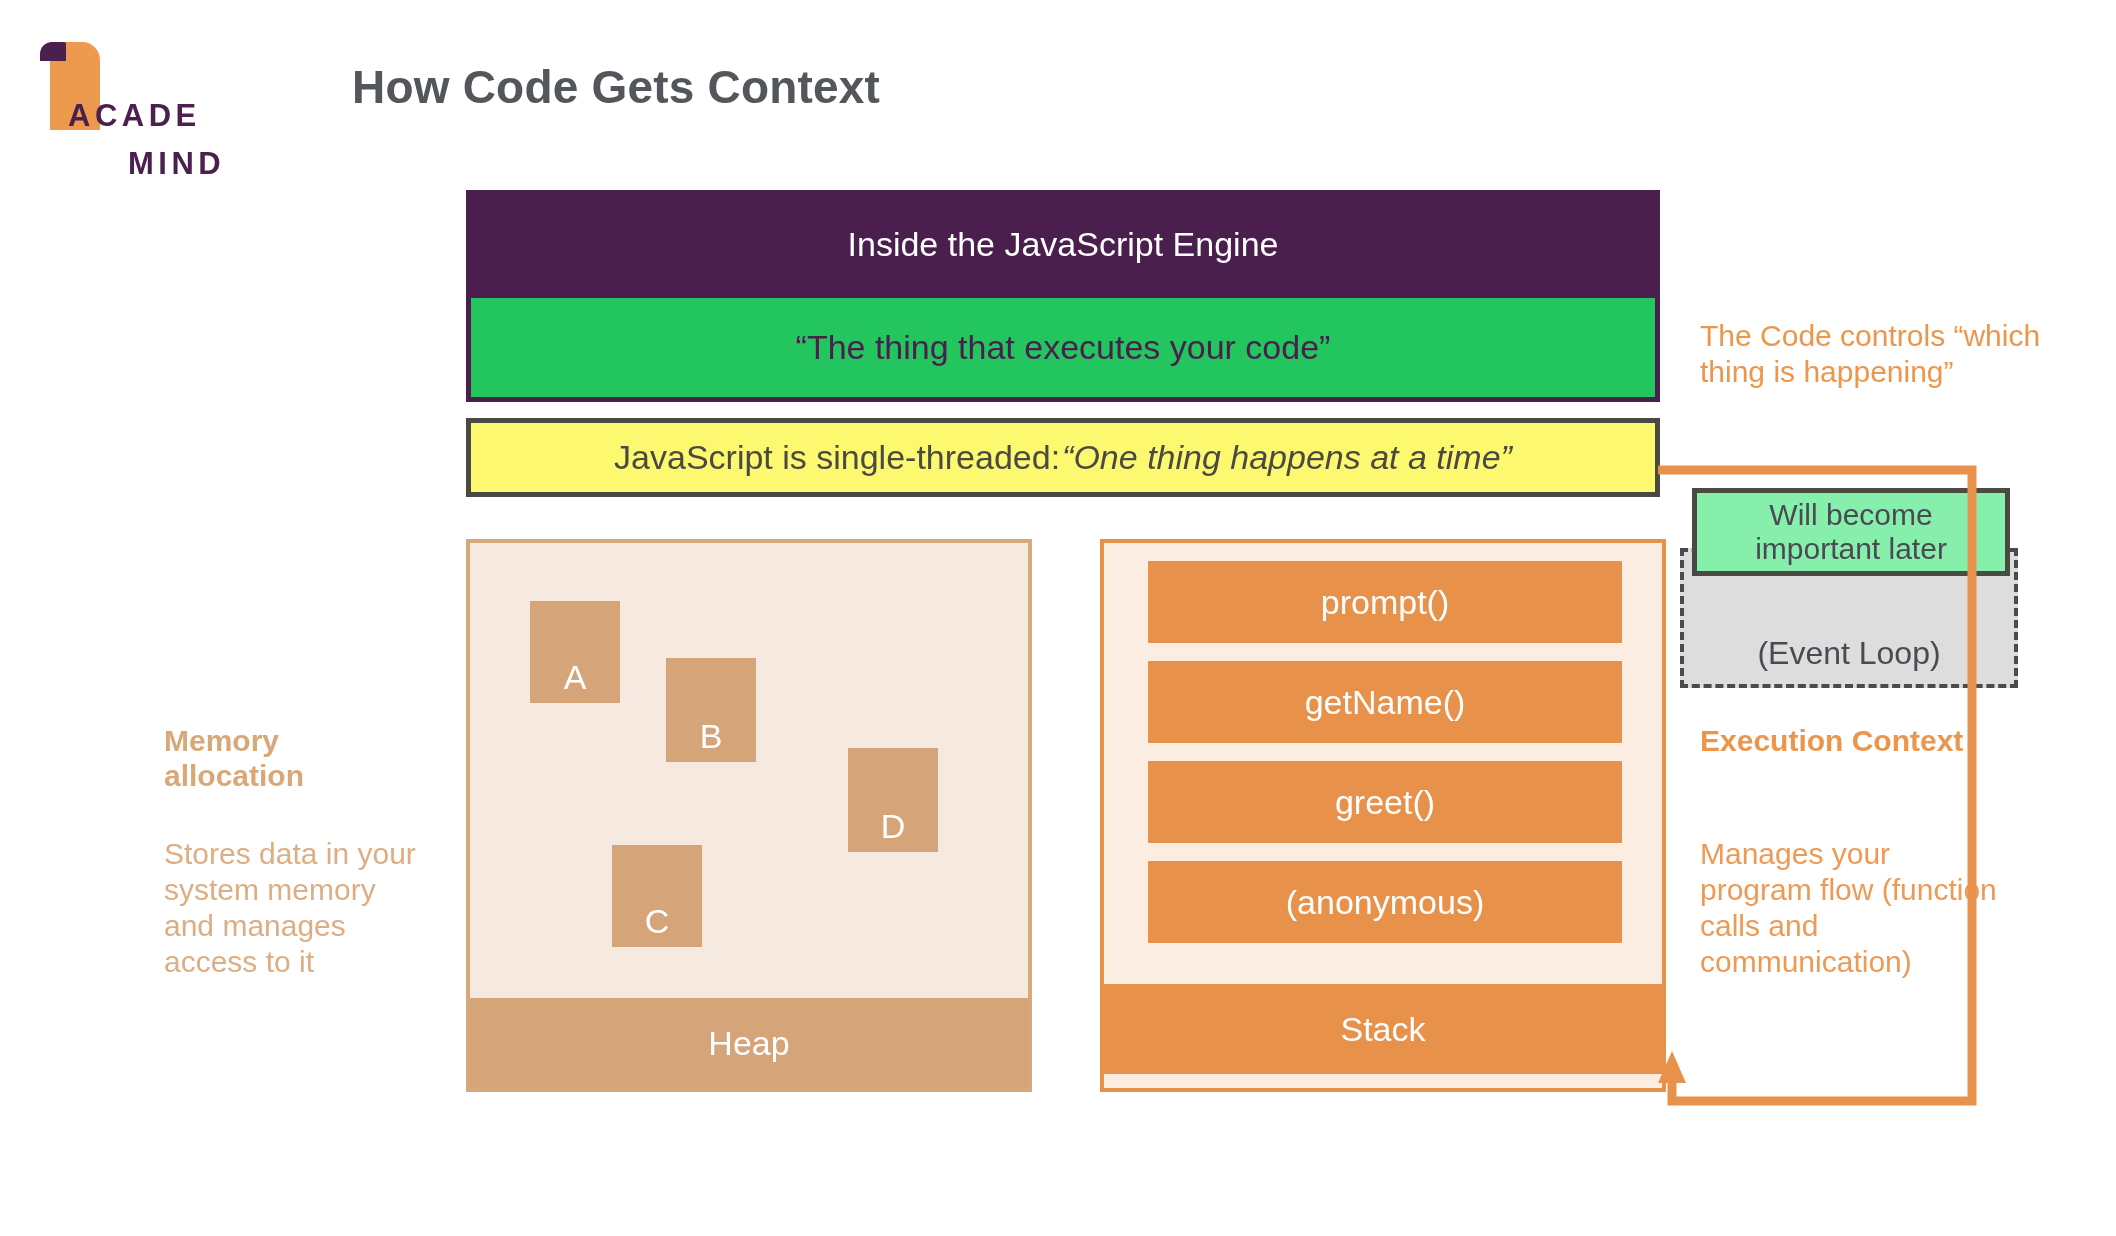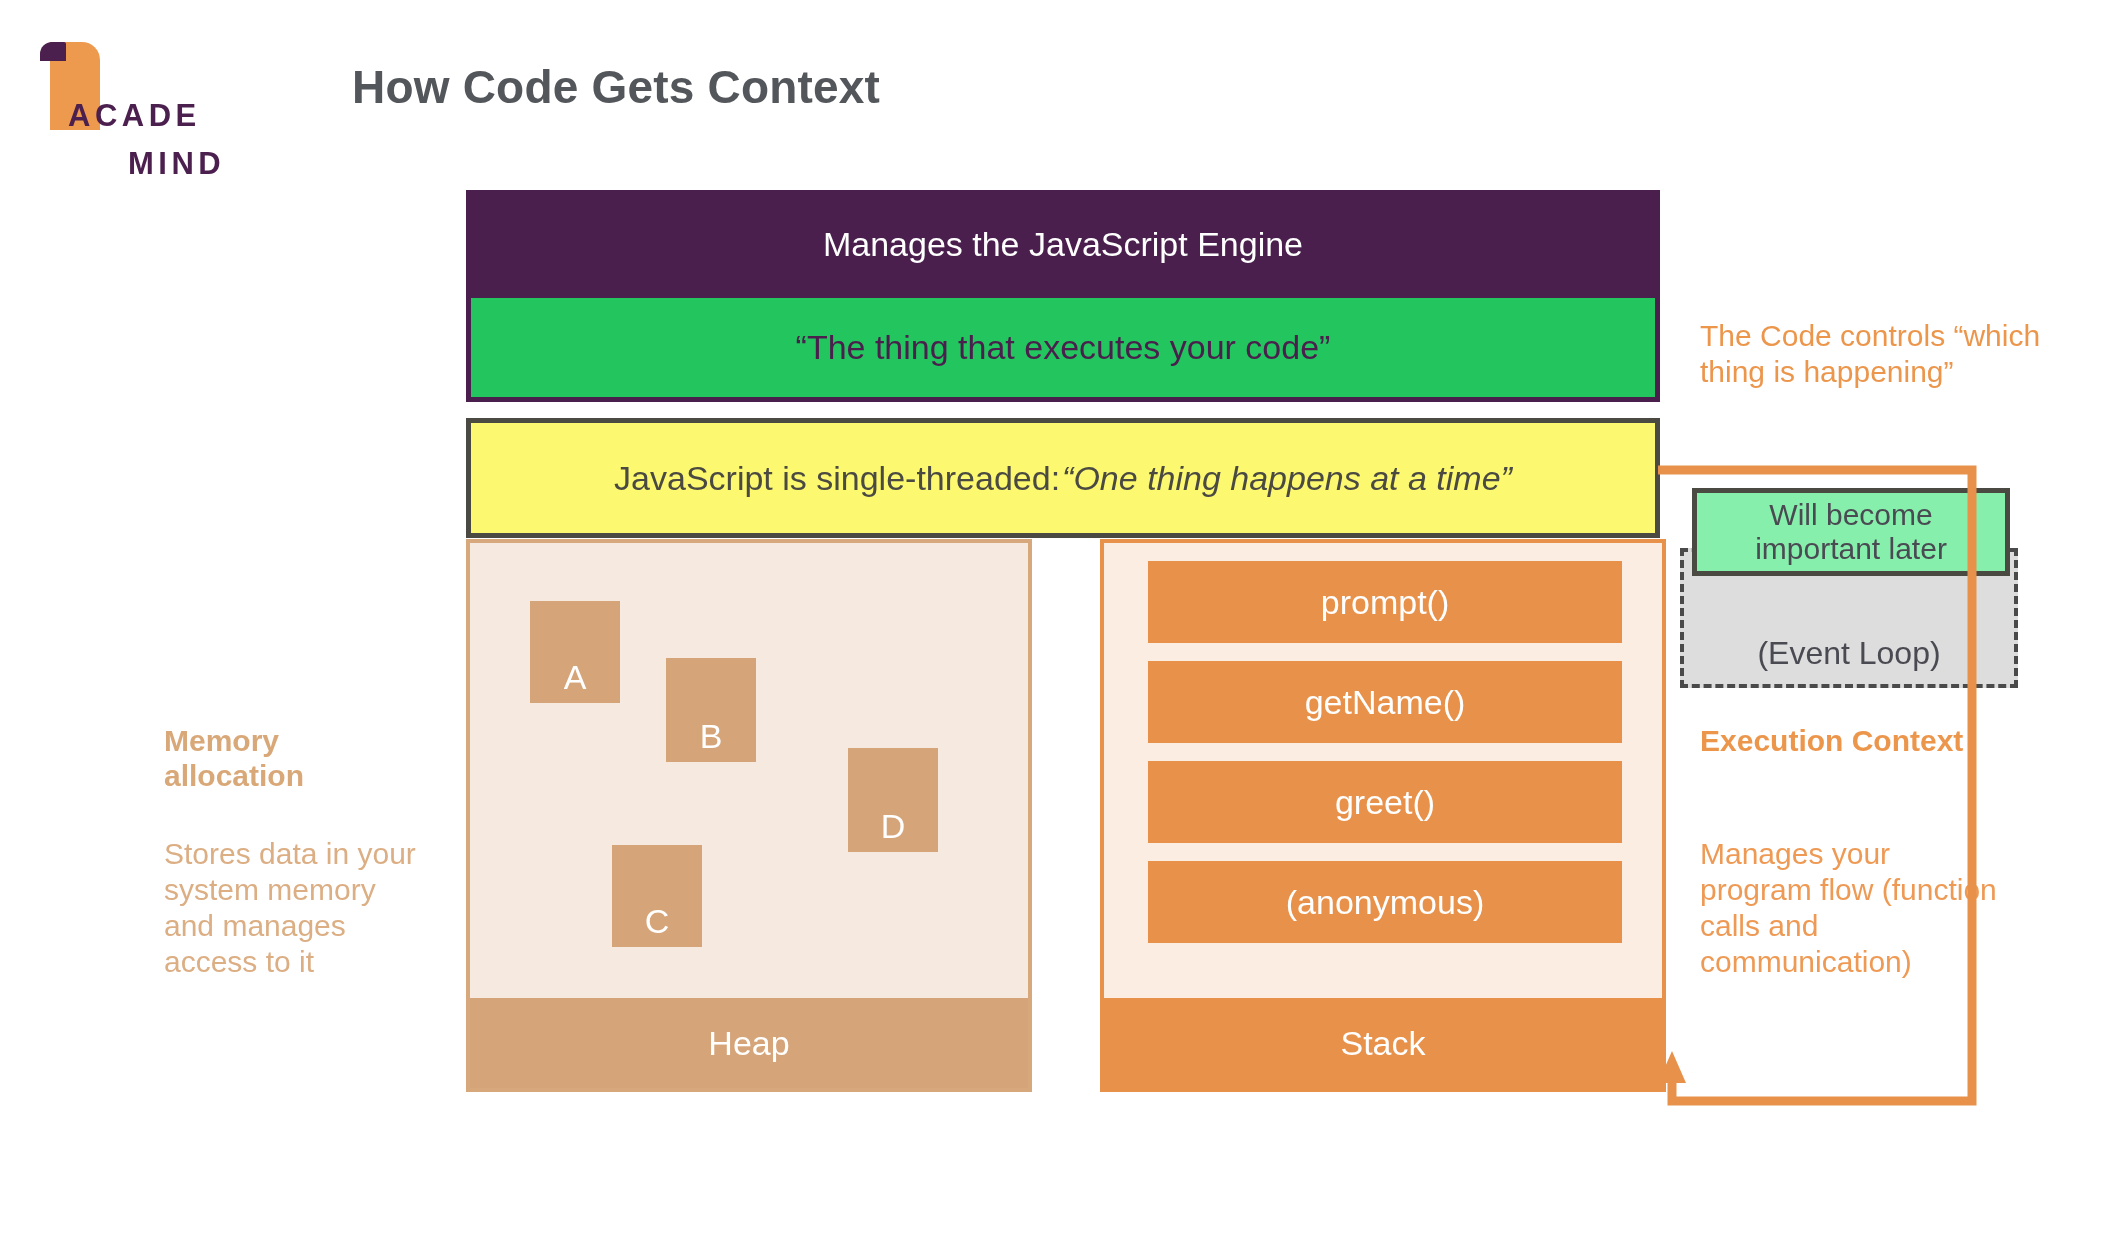--- a/index.html
+++ b/index.html
@@ -96,21 +96,21 @@
     top: 298px;
     height: 104px;
     background: #22c55e;
     color: #4A1F4D;
     font-size: 34px;
     border: 5px solid #4A1F4D;
     border-top: none;
   }
   #band-threaded {
     top: 418px;
-    height: 120px;
+    height: 79px;
     background: #FCF86F;
     color: #4A4A42;
     font-size: 34px;
     border: 5px solid #4A4A42;
   }
   #band-threaded .em {
     font-style: italic;
     margin-left: 2px;
   }
 
@@ -177,21 +177,21 @@
     color: #ffffff;
     font-size: 34px;
     display: flex;
     align-items: center;
     justify-content: center;
     margin-bottom: 18px;
   }
   #stack-footer {
     position: absolute;
     left: 0;
-    bottom: 0;
+    bottom: 14px;
     width: 100%;
     height: 90px;
     background: #E8914A;
     color: #ffffff;
     font-size: 34px;
     display: flex;
     align-items: center;
     justify-content: center;
   }
 
@@ -278,21 +278,21 @@
     <div class="flag"></div>
     <div class="cap"></div>
   </div>
   <div id="logo-acade">ACADE</div>
   <div id="logo-mind">MIND</div>
 </div>
 
 <div id="page-title">How Code Gets Context</div>
 
 <div class="band" id="band-engine">
-  <span>Manages the JavaScript Engine</span>
+  <span>Inside the JavaScript Engine</span>
 </div>
 
 <div class="band" id="band-quote">
   <span>“The thing that executes your code”</span>
 </div>
 
 <div class="band" id="band-threaded">
   <span>JavaScript is single-threaded:</span>
     <span class="em">“One thing happens at a time”</span>
 </div>

